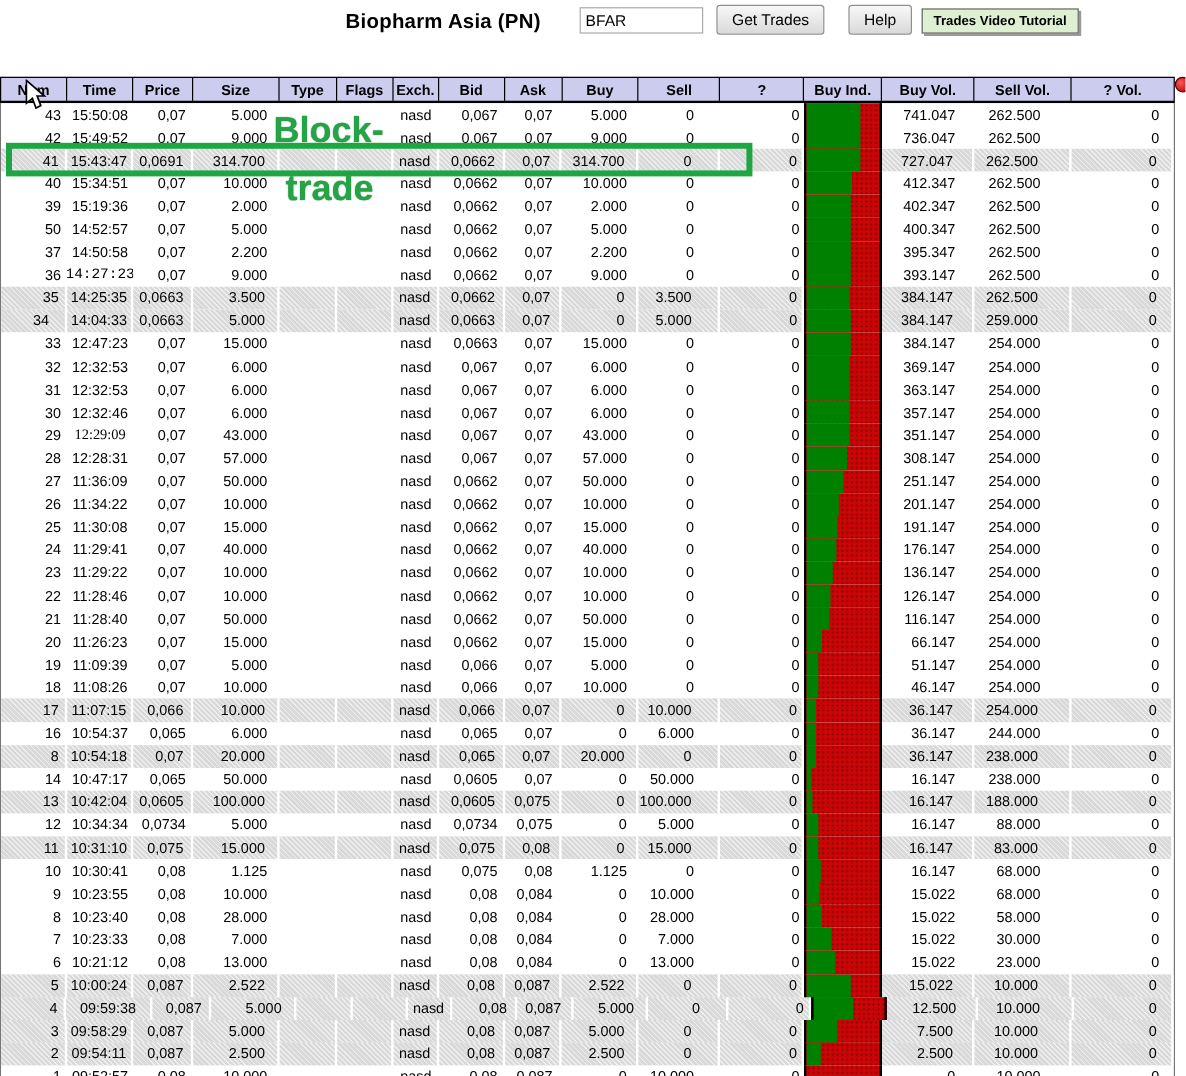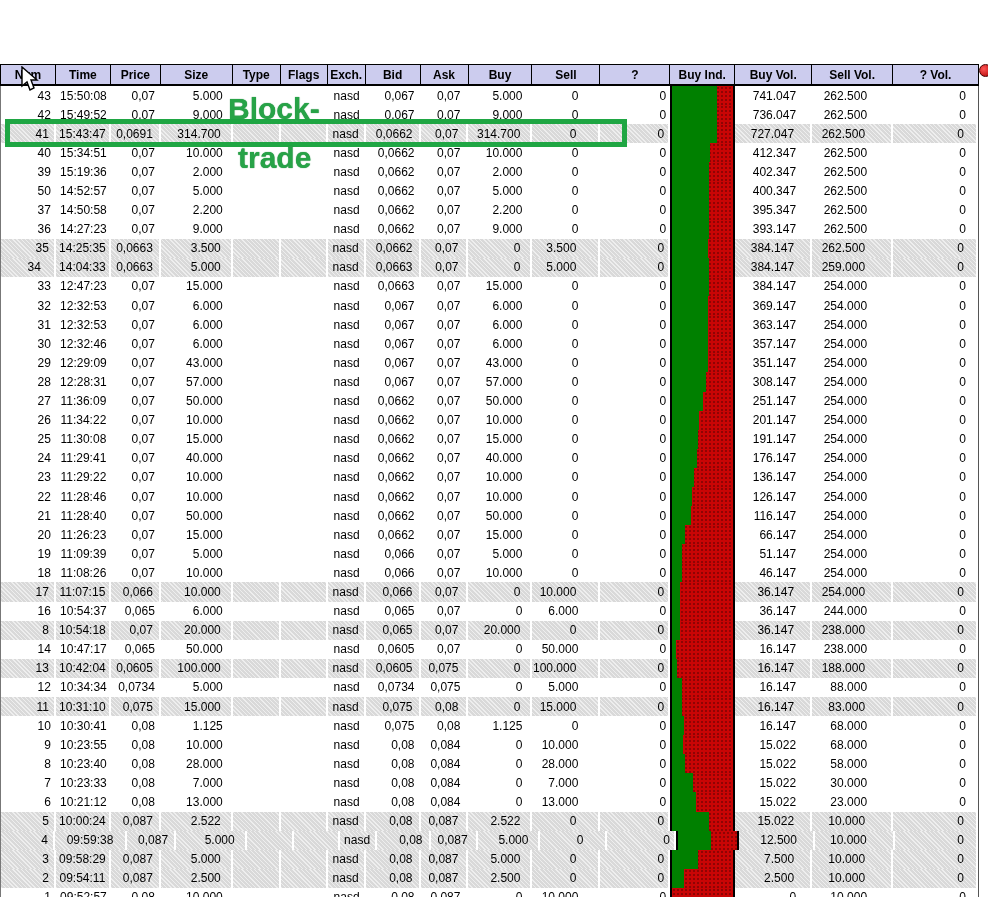--- a/index.html
+++ b/index.html
@@ -42,20 +42,27 @@
 
   
   .cursor { position:absolute; left:21px; top:66px; z-index:7; pointer-events:none; }
   .red-dot { position:absolute; right:-4px; top:64px; width:13px; height:13px; border-radius:50%; background:radial-gradient(circle at 35% 35%, #f55, #a00); border:1px solid #400; z-index:4; }
 </style>
 </head>
 <body>
 
 <div class="screen">
 
+  <div class="topbar">
+    <span class="page-title">Biopharm Asia (PN)</span>
+    <input class="sym-input" type="text" value="BFAR" style="">
+    <button class="btn btn-get">Get Trades</button>
+    <button class="btn btn-help">Help</button>
+    <button class="btn-video">Trades Video Tutorial</button>
+  </div>
 
 
   <div class="tbl">
     <div class="thead" id="thead">
         <div class="th" style="width: 55px;">Num</div>
         <div class="th" style="width: 55px;">Time</div>
         <div class="th" style="width: 50px;">Price</div>
         <div class="th" style="width: 72px;">Size</div>
         <div class="th" style="width: 48px;">Type</div>
         <div class="th" style="width: 47px;">Flags</div>
@@ -206,21 +213,21 @@
           <div class="td right" style="width: 70px; padding-right: 4px;">0</div>
           <div class="td bar" style="width: 65px;">
             <div class="bar-green" style="width: 60.0971%;"></div>
           </div>
           <div class="td right" style="width: 77px; padding-right: 16px;">395.347</div>
           <div class="td right" style="width: 81px; padding-right: 26px;">262.500</div>
           <div class="td right" style="width: 85px; padding-right: 12px;">0</div>
         </div>
         <div class="tr">
           <div class="td right" style="width: 55px; padding-right: 5px;">36</div>
-          <div class="td center" style="width: 55px;">14:27:23</div>
+          <div class="td center" style="width: 55px; font-family: Liberation Mono, monospace;">14:27:23</div>
           <div class="td right" style="width: 50px; padding-right: 6px;">0,07</div>
           <div class="td right" style="width: 72px; padding-right: 10px;">9.000</div>
           <div class="td " style="width: 48px;"></div>
           <div class="td " style="width: 47px;"></div>
           <div class="td center" style="width: 38px;">nasd</div>
           <div class="td right" style="width: 55px; padding-right: 6px;">0,0662</div>
           <div class="td right" style="width: 48px; padding-right: 8px;">0,07</div>
           <div class="td right" style="width: 64px; padding-right: 10px;">9.000</div>
           <div class="td right" style="width: 68px; padding-right: 22px;">0</div>
           <div class="td right" style="width: 70px; padding-right: 4px;">0</div>
@@ -346,21 +353,21 @@
           <div class="td right" style="width: 70px; padding-right: 4px;">0</div>
           <div class="td bar" style="width: 65px;">
             <div class="bar-green" style="width: 58.4388%;"></div>
           </div>
           <div class="td right" style="width: 77px; padding-right: 16px;">357.147</div>
           <div class="td right" style="width: 81px; padding-right: 26px;">254.000</div>
           <div class="td right" style="width: 85px; padding-right: 12px;">0</div>
         </div>
         <div class="tr">
           <div class="td right" style="width: 55px; padding-right: 5px;">29</div>
-          <div class="td center" style="width: 55px;">12:29:09</div>
+          <div class="td center" style="width: 55px; font-family: Liberation Serif, serif;">12:29:09</div>
           <div class="td right" style="width: 50px; padding-right: 6px;">0,07</div>
           <div class="td right" style="width: 72px; padding-right: 10px;">43.000</div>
           <div class="td " style="width: 48px;"></div>
           <div class="td " style="width: 47px;"></div>
           <div class="td center" style="width: 38px;">nasd</div>
           <div class="td right" style="width: 55px; padding-right: 6px;">0,067</div>
           <div class="td right" style="width: 48px; padding-right: 8px;">0,07</div>
           <div class="td right" style="width: 64px; padding-right: 10px;">43.000</div>
           <div class="td right" style="width: 68px; padding-right: 22px;">0</div>
           <div class="td right" style="width: 70px; padding-right: 4px;">0</div>

